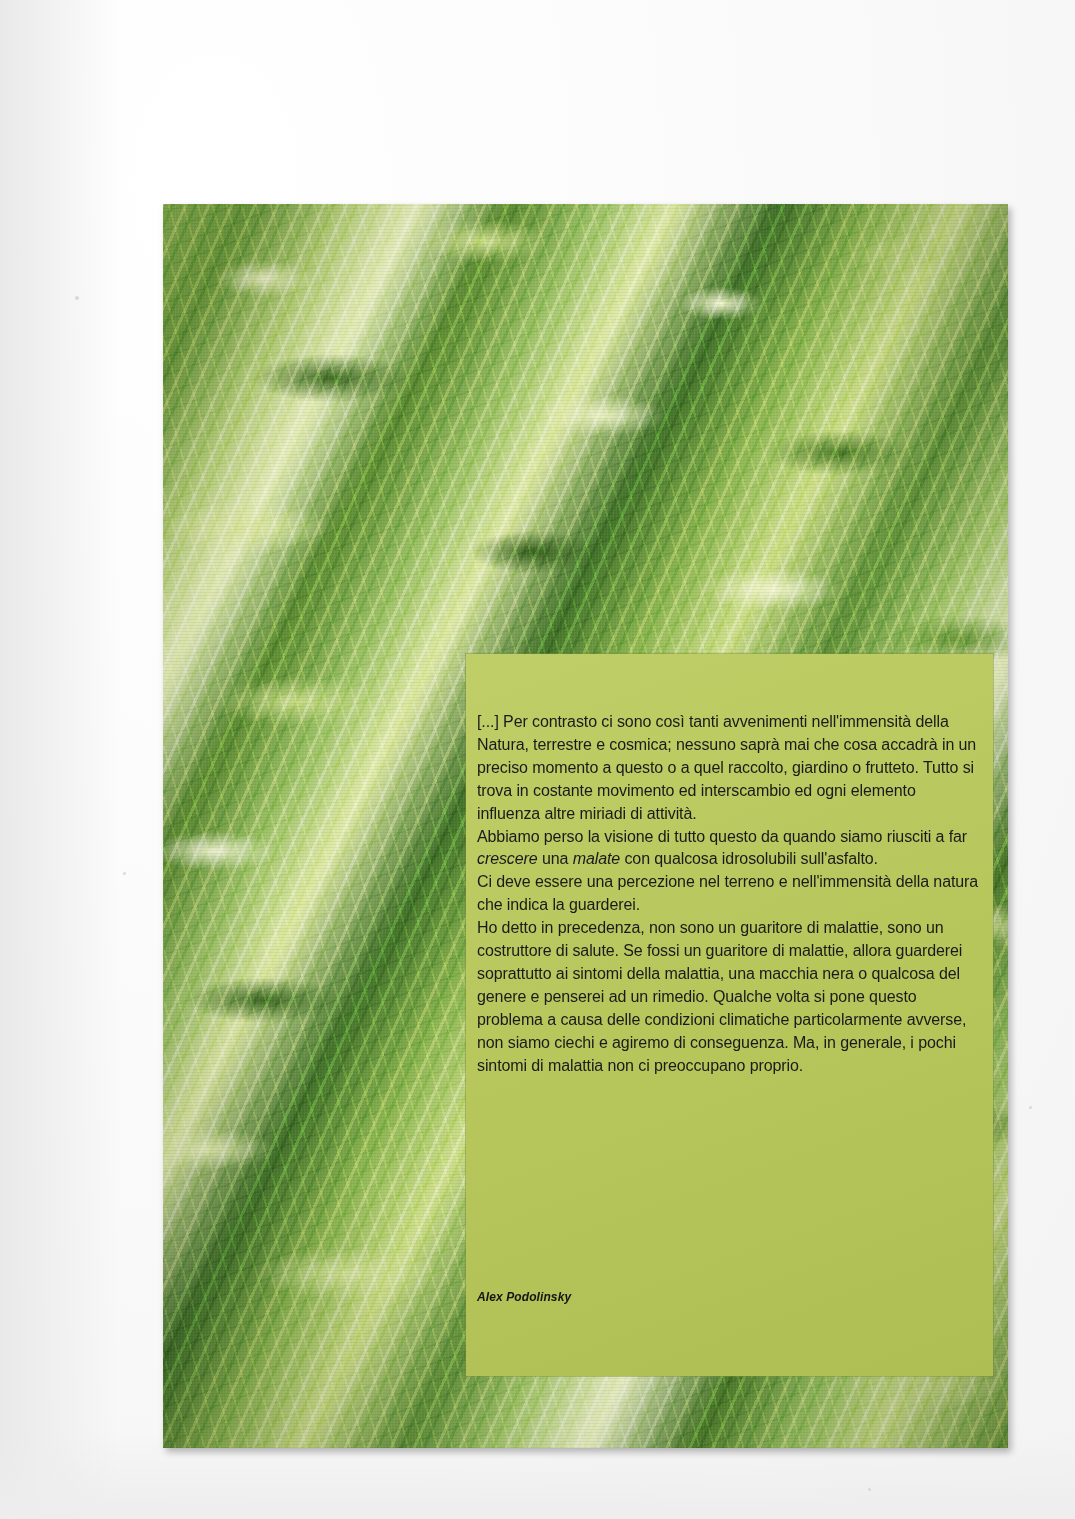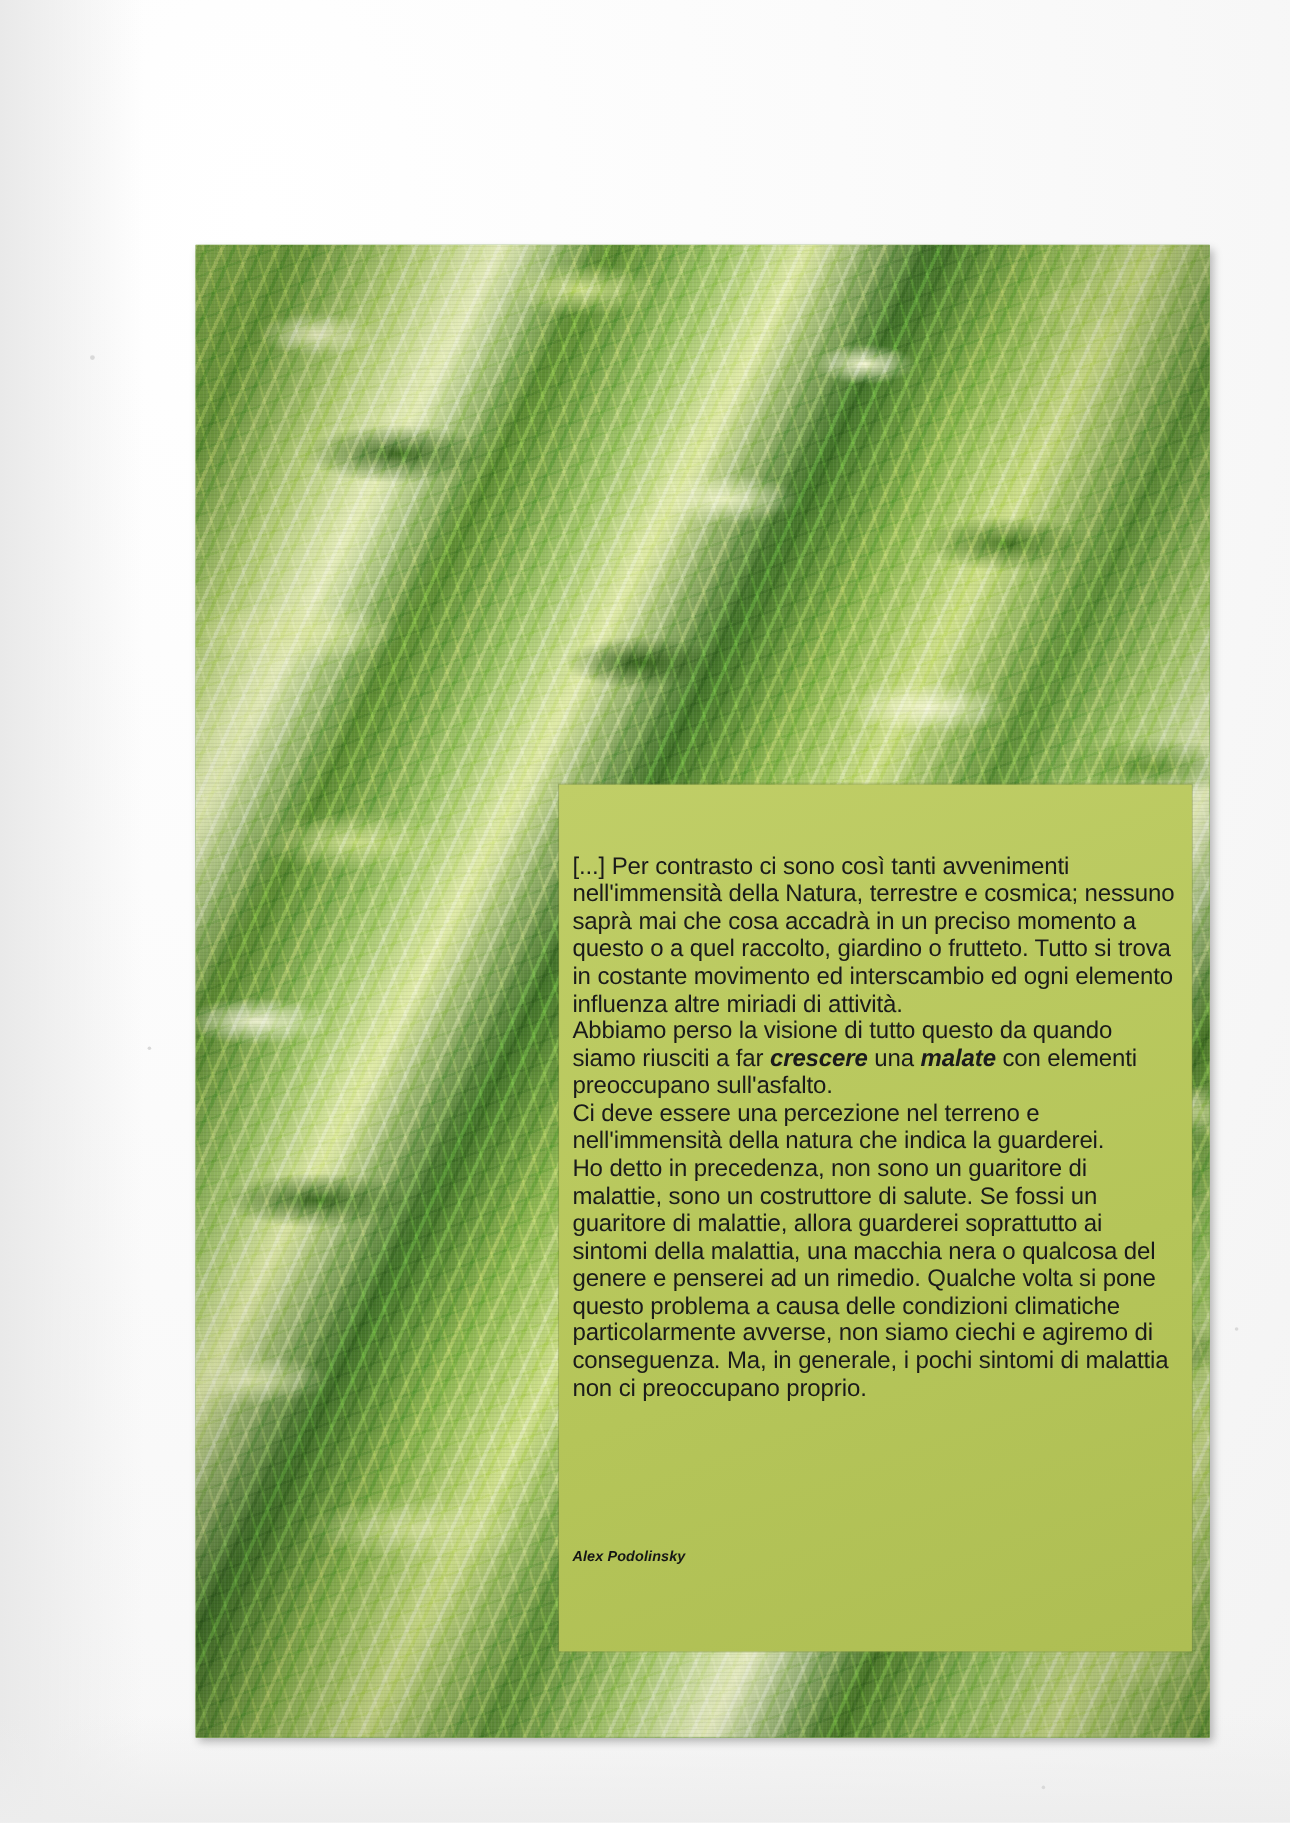--- a/index.html
+++ b/index.html
@@ -127,28 +127,27 @@
   .quote-inner {
     position: absolute;
     left: 11px;
     right: 14px;
     top: 57px;
   }
   .quote-inner p {
     margin: 0;
     color: #1a1a1a;
     font-family: "Liberation Sans", sans-serif;
-    font-size: 20px;
+    font-size: 16px;
     line-height: 22.9px;
     letter-spacing: -0.1px;
     text-align: left;
   }
   .quote-inner p em {
     font-style: italic;
-    font-weight: bold;
   }
   .author {
     position: absolute;
     left: 11px;
     top: 636px;
     font-family: "Liberation Sans", sans-serif;
     font-size: 12px;
     font-style: italic;
     font-weight: bold;
     color: #151515;
@@ -176,21 +175,21 @@
 
   <div class="cover">
     <div class="cover-photo"></div>
     <div class="cover-strokes"></div>
     <div class="cover-grain"></div>
     <div class="cover-vignette"></div>
 
     <div class="quote-panel">
       <div class="quote-inner">
         <p>[...] Per contrasto ci sono così tanti avvenimenti nell'immensità della Natura, terrestre e cosmica; nessuno saprà mai che cosa accadrà in un preciso momento a questo o a quel raccolto, giardino o frutteto. Tutto si trova in costante movimento ed interscambio ed ogni elemento influenza altre miriadi di attività.</p>
-        <p><span>Abbiamo perso la visione di tutto questo da quando siamo riusciti a far </span><em>crescere</em><span> una </span><em>malate</em><span> con elementi preoccupano sull'asfalto.</span></p>
+        <p><span>Abbiamo perso la visione di tutto questo da quando siamo riusciti a far </span><em>crescere</em><span> una </span><em>malate</em><span> con qualcosa idrosolubili sull'asfalto.</span></p>
         <p>Ci deve essere una percezione nel terreno e nell'immensità della natura che indica la guarderei.</p>
         <p>Ho detto in precedenza, non sono un guaritore di malattie, sono un costruttore di salute. Se fossi un guaritore di malattie, allora guarderei soprattutto ai sintomi della malattia, una macchia nera o qualcosa del genere e penserei ad un rimedio. Qualche volta si pone questo problema a causa delle condizioni climatiche particolarmente avverse, non siamo ciechi e agiremo di conseguenza. Ma, in generale, i pochi sintomi di malattia non ci preoccupano proprio.</p>
       </div>
       <div class="author">Alex Podolinsky</div>
     </div>
 
   </div>
 </div>
 
 </body></html>

